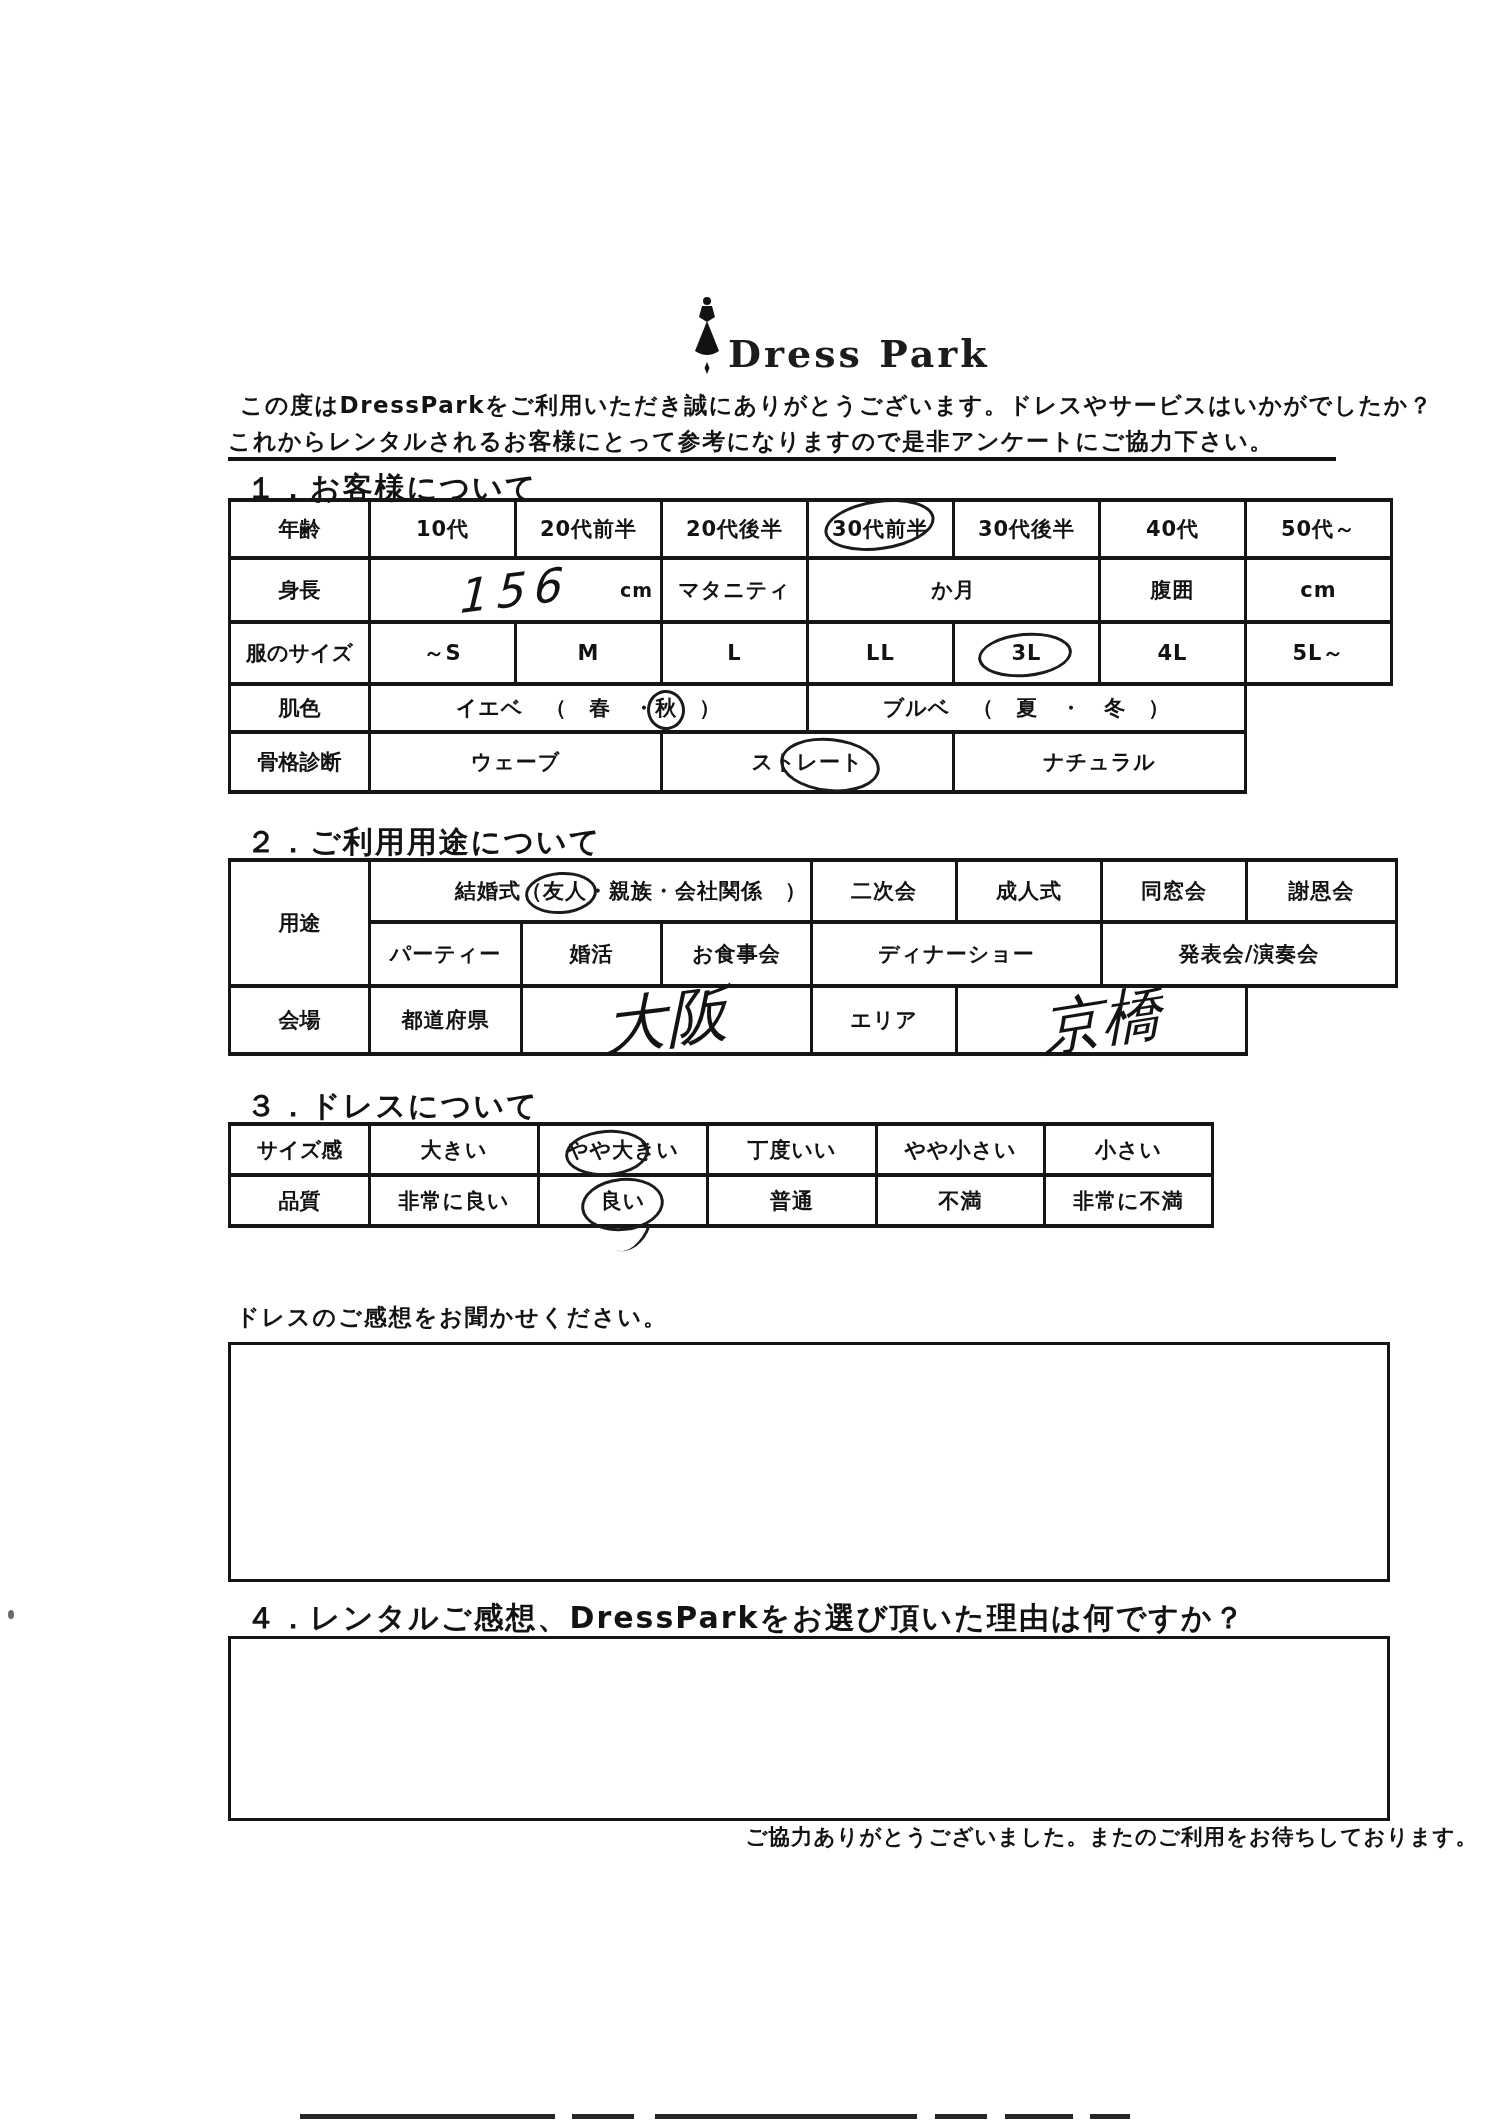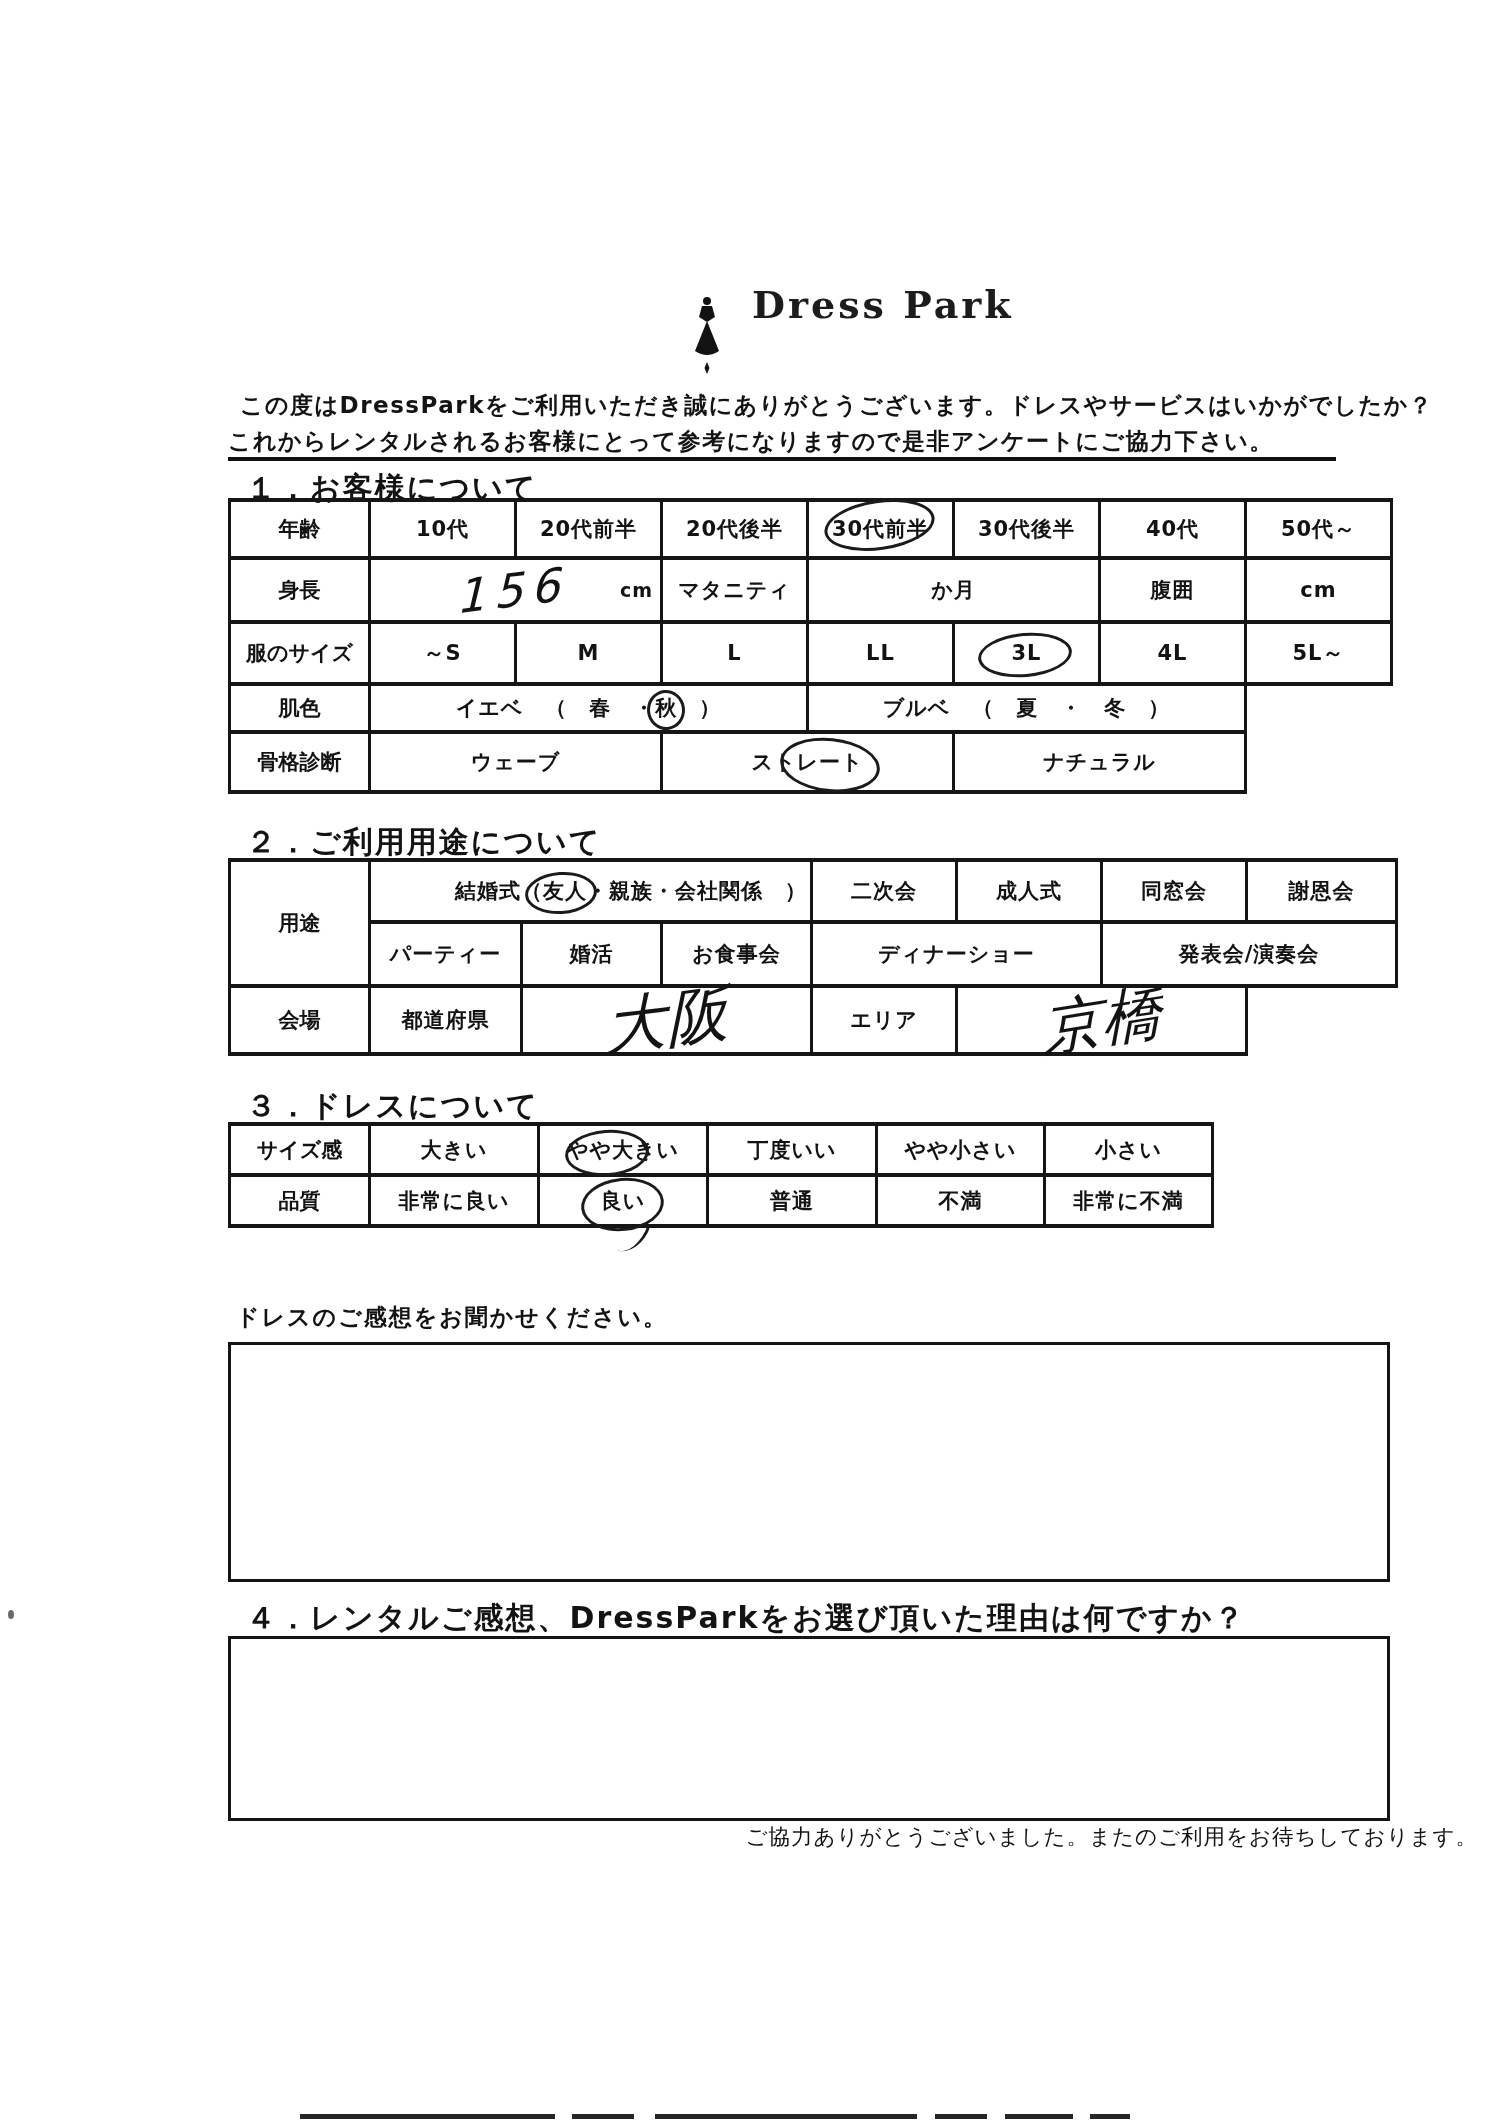--- a/index.html
+++ b/index.html
@@ -1,19 +1,19 @@
 <!DOCTYPE html>
 <html><head>
 <meta charset="utf-8">
 <style>
   html,body{margin:0;padding:0;background:#ffffff;}
   .page{position:relative;width:1500px;height:2127px;background:#fff;overflow:hidden;
         font-family:"DejaVu Sans","Liberation Sans",sans-serif;color:#131313;}
   
-  .logo{position:absolute;left:690px;top:296px;display:flex;align-items:flex-start;gap:28px;}
+  .logo{position:absolute;left:690px;top:296px;display:flex;align-items:flex-end;gap:4px;}
   .logo svg{display:block;}
   .logo-text{font-family:"DejaVu Serif","Liberation Serif",serif;font-size:38px;font-weight:600;
              letter-spacing:3px;color:#1c1c1c;margin-top:-14px;}
   
   .intro1{position:absolute;left:240px;top:390px;font-size:23px;font-weight:700;letter-spacing:1.5px;white-space:nowrap;}
   .intro2{position:absolute;left:228px;top:426px;font-size:23px;font-weight:700;letter-spacing:1.5px;white-space:nowrap;}
   .intro2 .u{display:inline-block;width:1108px;border-bottom:4px solid #111;padding-bottom:0;}
   .stitle{position:absolute;left:246px;font-size:30px;font-weight:700;letter-spacing:2px;white-space:nowrap;}
   
   .tbl{position:absolute;left:228px;border-collapse:collapse;table-layout:fixed;}
@@ -38,21 +38,21 @@
   
   .hw{display:inline-block;font-style:italic;font-weight:400;}
   .hw-156{font-size:46px;letter-spacing:8px;transform:rotate(-7deg) skewX(-10deg);}
   .hw-osaka{font-size:62px;line-height:1;transform:rotate(-7deg) skewX(-5deg);}
   .hw-kyobashi{font-size:60px;line-height:1;transform:rotate(-9deg) skewX(-6deg);}
   .unit{position:absolute;right:7px;top:50%;transform:translateY(-50%);font-size:19px;font-weight:700;}
   
   .cbox{position:absolute;left:228px;width:1162px;border:3px solid #151515;background:#fff;box-sizing:border-box;}
   .clabel{position:absolute;left:236px;font-size:23px;font-weight:700;letter-spacing:2px;white-space:nowrap;}
   .footer{position:absolute;left:0;top:1822px;width:1478px;text-align:right;font-size:21.5px;
-          font-weight:400;letter-spacing:1px;white-space:nowrap;}
+          font-weight:700;letter-spacing:1px;white-space:nowrap;}
   .dash{position:absolute;top:2114px;height:5px;background:#262626;}
   .speck{position:absolute;left:8px;top:1610px;width:6px;height:9px;background:#6a6a6a;border-radius:50%;}
 </style>
 </head>
 <body>
 
 <div class="page">
 
   <div class="logo">
     <svg width="34" height="80" viewBox="0 0 34 80">

